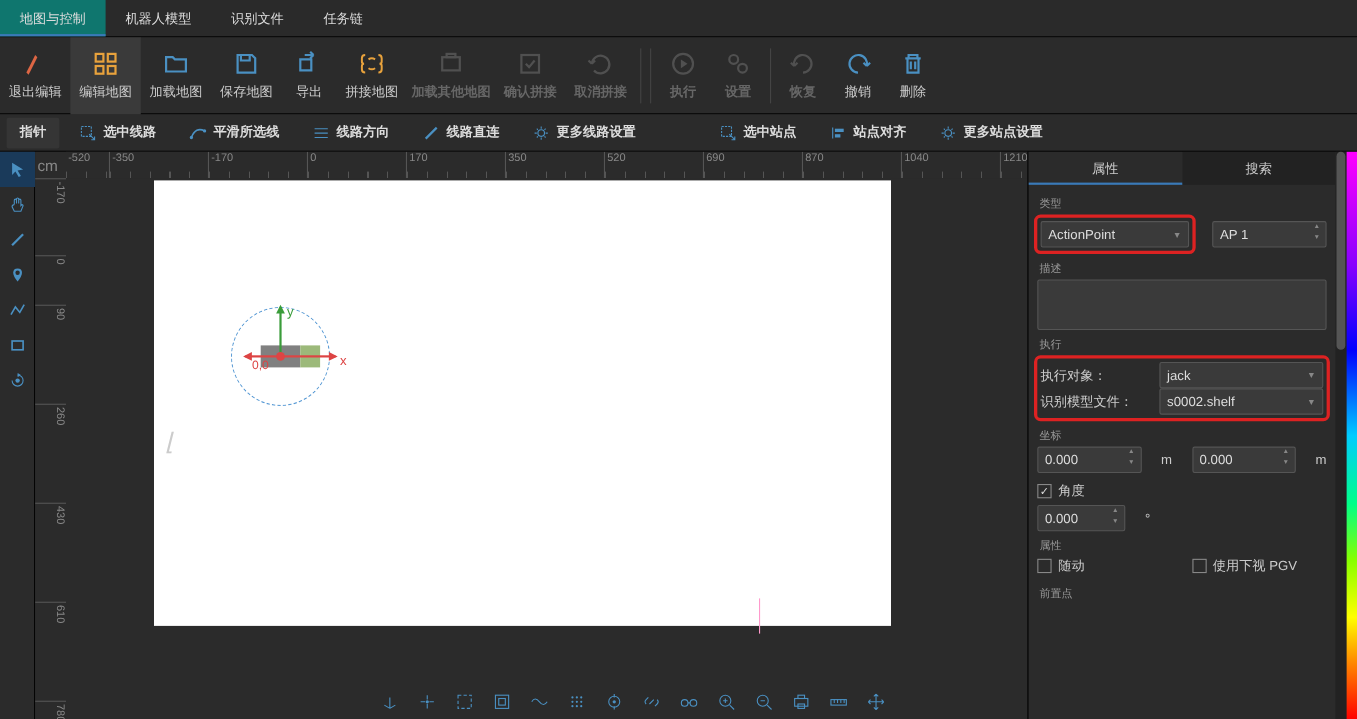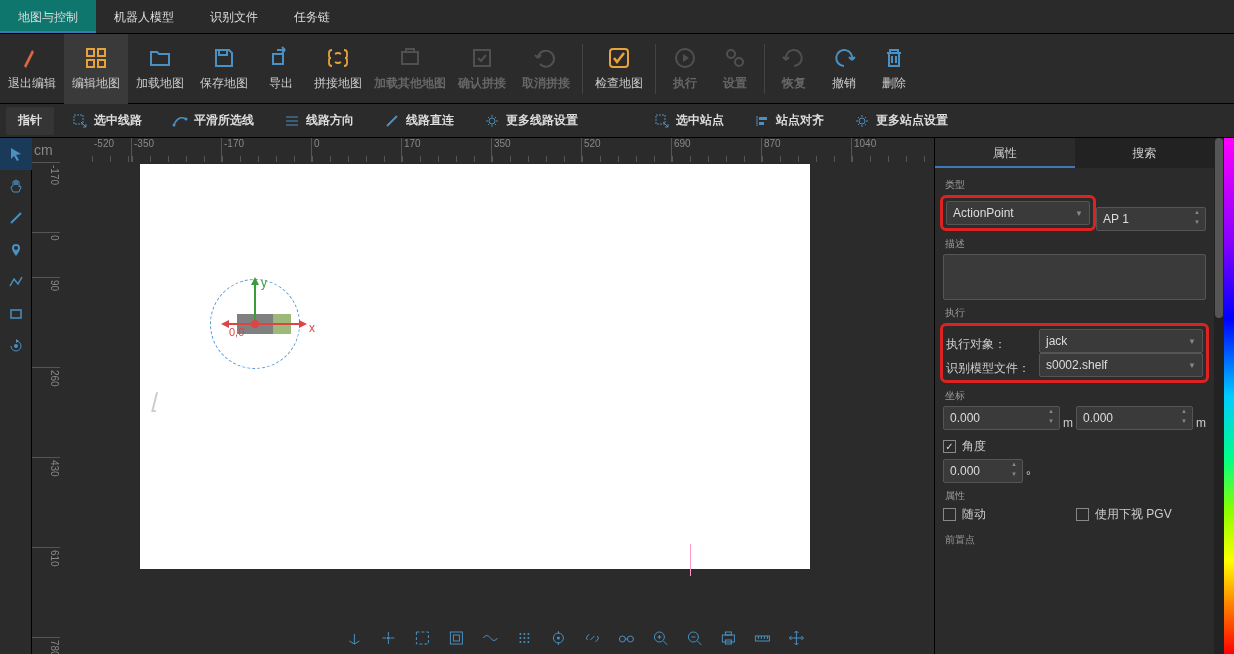--- a/index.html
+++ b/index.html
@@ -24,21 +24,21 @@
 .sec-btn.plain { background: #353535; }
 .sec-btn .sicon { width: 16px; height: 16px; display: flex; align-items: center; justify-content: center; }
 
 .workspace { display: flex; height: calc(654px - 34px - 70px - 34px); }
 
 .left-tools { width: 32px; background: #2b2b2b; border-right: 1px solid #000; display: flex; flex-direction: column; }
 .lt-btn { width: 32px; height: 32px; display: flex; align-items: center; justify-content: center; cursor: pointer; }
 .lt-btn.active { background: #1a3a5a; }
 
 .canvas-wrap { flex: 1; position: relative; background: #2b2b2b; }
-.ruler-top { position: absolute; top: 0; left: 28px; right: 0; height: 24px; background: #2b2b2b; display: flex; overflow: hidden; margin-left: 32px; }
+.ruler-top { position: absolute; top: 0; left: 28px; right: 0; height: 24px; background: #2b2b2b; display: flex; overflow: hidden; }
 .ruler-left { position: absolute; top: 24px; left: 0; bottom: 0; width: 28px; background: #2b2b2b; }
 .ruler-unit { position: absolute; top: 4px; left: 2px; font-size: 14px; color: #888; }
 .ruler-tick-t { flex: 0 0 90px; border-right: 1px solid #555; font-size: 10px; color: #888; padding-left: 2px; position: relative; }
 .ruler-tick-t::after { content: ""; position: absolute; bottom: 0; left: 0; right: 0; height: 6px; background: repeating-linear-gradient(to right, #555 0 1px, transparent 1px 18px); }
 .ruler-tick-l { position: absolute; left: 0; right: 0; border-top: 1px solid #555; font-size: 10px; color: #888; writing-mode: vertical-rl; padding-top: 2px; height: 90px; }
 .coord-box { position: absolute; top: 26px; left: 50px; background: #fff; border: 1px solid #888; padding: 1px 6px; font-size: 11px; color: #08c; }
 .map-area { position: absolute; top: 24px; left: 28px; right: 0; bottom: 0; background: #2b2b2b; }
 .map-white { position: absolute; top: 2px; left: 80px; width: 670px; height: 405px; background: #fff; }
 .origin { position: absolute; top: 160px; left: 115px; }
 .origin-circle { position: absolute; width: 90px; height: 90px; border: 1px dashed #5a9bd5; border-radius: 50%; top: -45px; left: -45px; }
@@ -60,21 +60,21 @@
 .canvas-bottom-icons { position: absolute; bottom: 6px; left: 50%; transform: translateX(-30%); display: flex; gap: 14px; }
 .cb-ico { width: 20px; height: 20px; color: #4a90c2; display: flex; align-items: center; justify-content: center; cursor: pointer; }
 
 .right-panel { width: 300px; background: #2b2b2b; border-left: 1px solid #000; display: flex; position: relative; }
 .rp-content { flex: 1; overflow: hidden; }
 .rp-tabs { display: flex; height: 30px; }
 .rp-tab { flex: 1; text-align: center; line-height: 30px; background: #222; cursor: pointer; }
 .rp-tab.active { background: #2b2b2b; border-bottom: 2px solid #3a7ab8; }
 .rp-body { padding: 4px 8px 0 8px; overflow-y: auto; height: calc(100% - 30px); }
 .rp-section-label { color: #999; font-size: 10px; margin: 6px 0 3px 2px; }
-.rp-row { display: flex; align-items: flex-end; gap: 3px; margin-bottom: 4px; }
+.rp-row { display: flex; align-items: center; gap: 18px; margin-bottom: 4px; }
 .rp-sel { flex: 1; background: #3a3a3a; border: 1px solid #555; height: 24px; display: flex; align-items: center; justify-content: space-between; padding: 0 6px; color: #ddd; cursor: pointer; border-radius: 2px; }
 .rp-spin { background: #3a3a3a; border: 1px solid #555; height: 24px; display: flex; align-items: center; padding: 0 6px; color: #ddd; border-radius: 2px; position: relative; }
 .rp-spin .spinbtns { position: absolute; right: 2px; top: 1px; bottom: 1px; width: 12px; display: flex; flex-direction: column; }
 .rp-spin .spinbtns span { flex: 1; font-size: 6px; color: #888; text-align: center; cursor: pointer; }
 .rp-textarea { background: #3a3a3a; border: 1px solid #555; height: 46px; border-radius: 2px; }
 .hl-red { border: 3px solid #d22; border-radius: 6px; padding: 3px; margin: 0 -3px; }
 .hl-red-inner { margin: 0; }
 .rp-check { display: flex; align-items: center; gap: 6px; }
 .rp-check .box { width: 13px; height: 13px; border: 1px solid #888; display: flex; align-items: center; justify-content: center; font-size: 10px; }
 .rp-check .box.on::after { content: "✓"; color: #ddd; }
@@ -166,29 +166,20 @@
   </div>
   <div class="tool-btn disabled">
     <span class="ico">
         <svg width="24" height="24" viewBox="0 0 24 24">
           <path d="M4 12 A8 8 0 1 1 6 18 M4 12 L1 9 M4 12 L7 9" fill="none" stroke="#888" stroke-width="2"></path>
         </svg>
       </span>
     <span class="lbl">取消拼接</span>
   </div>
   <div class="tool-sep"></div>
-  <div class="tool-btn">
-    <span class="ico">
-        <svg width="24" height="24" viewBox="0 0 24 24">
-          <rect x="3" y="3" width="18" height="18" rx="3" fill="none" stroke="#e8a23c" stroke-width="2"></rect>
-          <path d="M7 12 L10 16 L17 7" fill="none" stroke="#e8a23c" stroke-width="2.5"></path>
-        </svg>
-      </span>
-    <span class="lbl">检查地图</span>
-  </div>
   <div class="tool-sep"></div>
   <div class="tool-btn narrow disabled">
     <span class="ico">
         <svg width="24" height="24" viewBox="0 0 24 24">
           <circle cx="12" cy="12" r="9" fill="none" stroke="#888" stroke-width="2"></circle>
           <path d="M10 8 L16 12 L10 16 Z" fill="#888"></path>
         </svg>
       </span>
     <span class="lbl">执行</span>
   </div>

